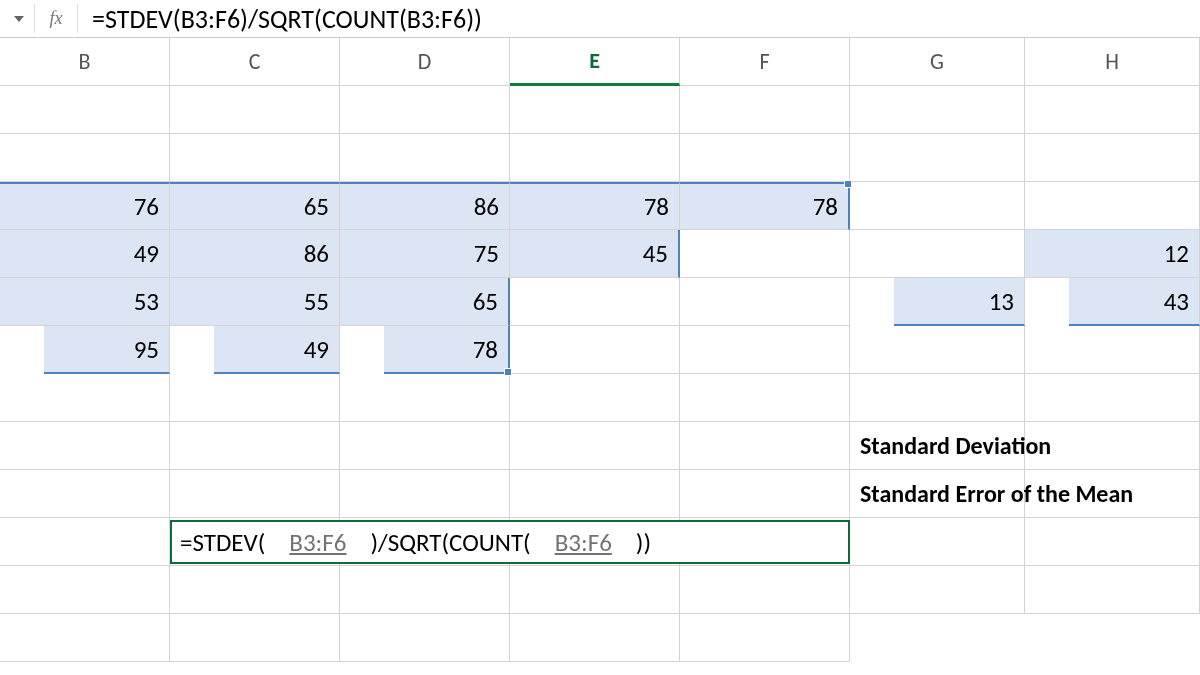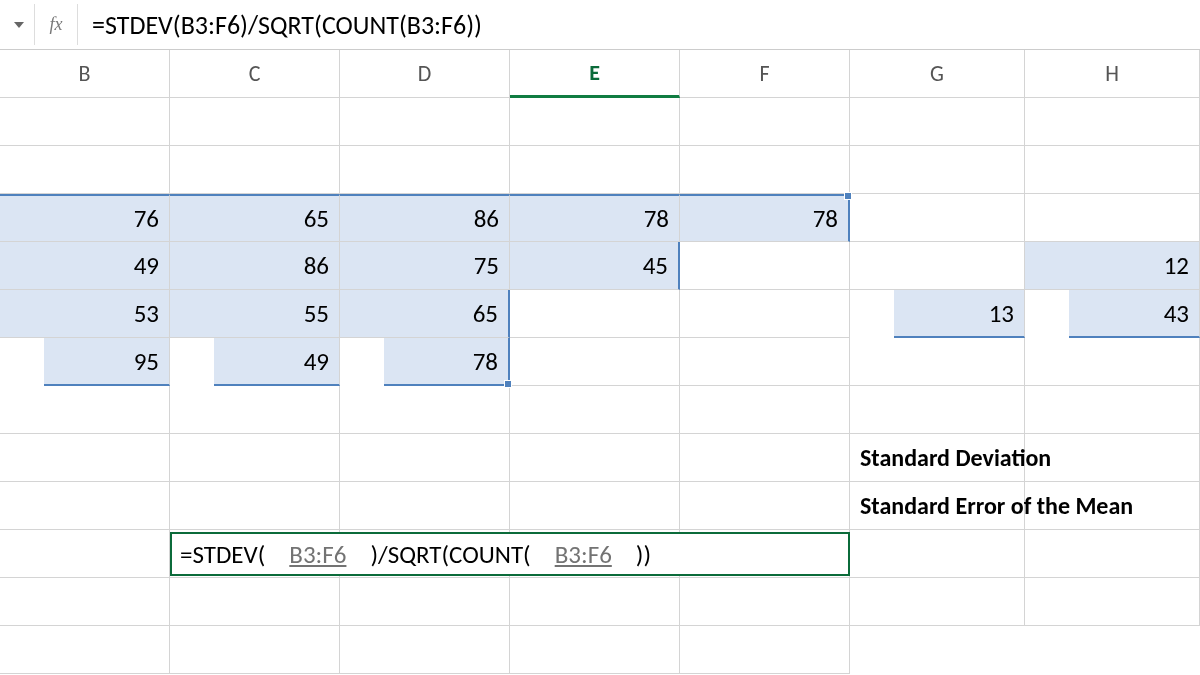--- a/index.html
+++ b/index.html
@@ -7,21 +7,21 @@
     margin: 0;
     font-family: Calibri, Arial, sans-serif;
     font-size: 20px;
     background: #ffffff;
     color: #000;
     overflow: hidden;
   }
   .formula-bar {
     display: flex;
     align-items: center;
-    height: 50px;
+    height: 38px;
     border-bottom: 1px solid #ccc;
     padding: 4px 4px;
     background: #fff;
   }
   .fb-drop {
     width: 30px;
     display: flex;
     align-items: center;
     justify-content: center;
     font-size: 12px;

